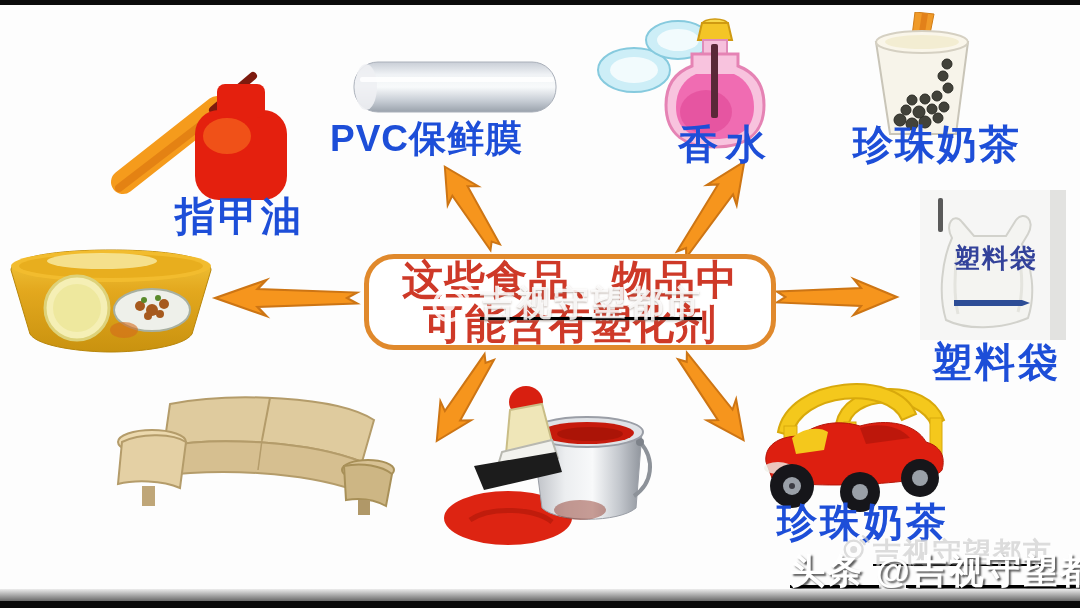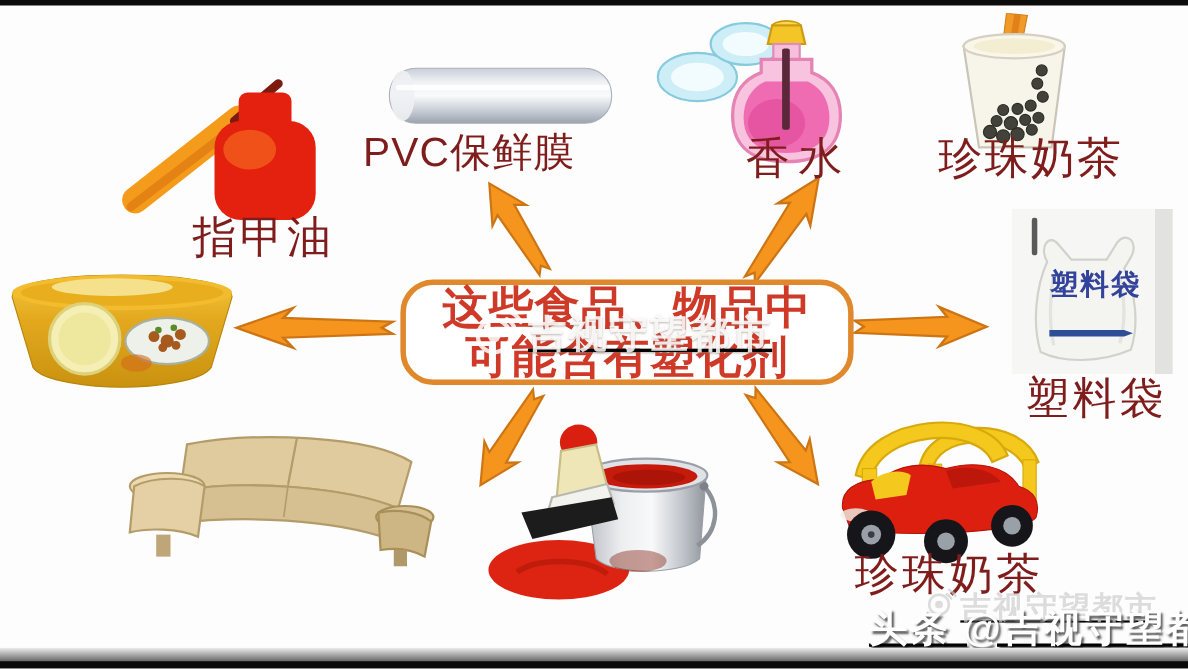--- a/index.html
+++ b/index.html
@@ -8,21 +8,21 @@
     font-family:"Liberation Sans","DejaVu Sans",sans-serif;
   }
   .bar-top{position:absolute;left:0;top:0;width:1080px;height:5px;background:#0c0c0c;}
   .bar-bottom-gray{position:absolute;left:0;top:589px;width:1080px;height:12px;
     background:linear-gradient(#ececec,#6a6a6a);}
   .bar-bottom-black{position:absolute;left:0;top:601px;width:1080px;height:7px;background:#0a0a0a;}
 
   .item-svg{position:absolute;}
 
   .label{
-    position:absolute;font-weight:400;color:#7f1d1d;font-size:40px;
+    position:absolute;font-weight:700;color:#1d4ed8;font-size:40px;
     letter-spacing:3px;white-space:nowrap;line-height:1;
   }
 
   .center-box{
     position:absolute;left:364px;top:254px;width:412px;height:96px;
     box-sizing:border-box;border:5px solid #e0892c;border-radius:30px;background:#ffffff;
     display:flex;flex-direction:column;align-items:center;justify-content:center;
   }
   .center-box .line{
     font-size:41px;font-weight:700;color:#ce3928;line-height:44px;letter-spacing:1px;

